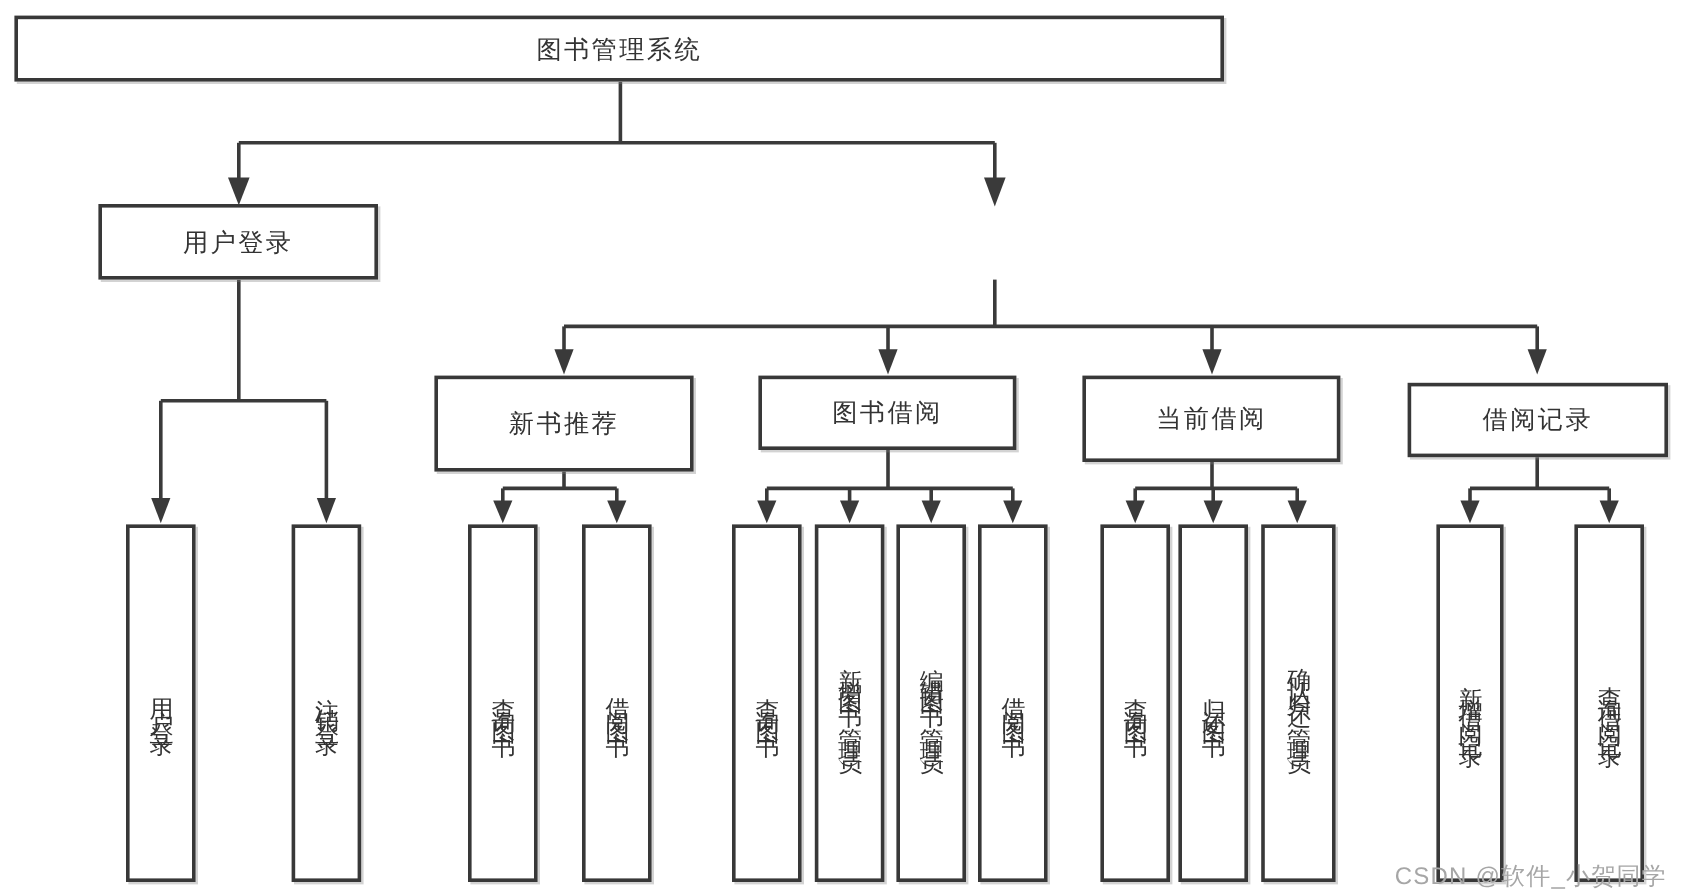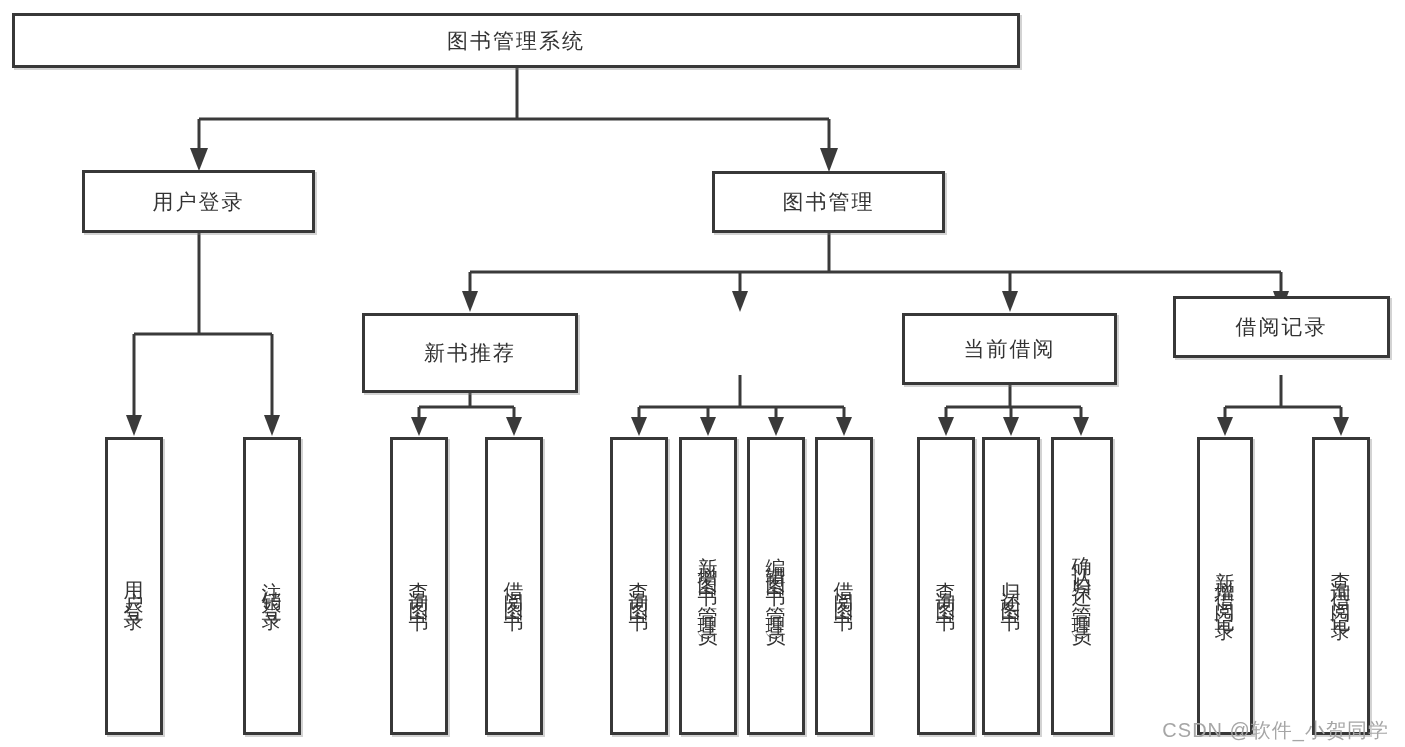--- a/index.html
+++ b/index.html
@@ -127,25 +127,25 @@
       <path d="M1225,407 V419"></path>
         <polygon points="1217,417 1233,417 1225,436"></polygon>
       <path d="M1341,407 V419"></path>
         <polygon points="1333,417 1349,417 1341,436"></polygon>
     </g>
   </svg>
 
   <div class="node h" style="left:12px;top:13px;width:1008px;height:55px">图书管理系统</div>
 
   <div class="node h" style="left:82px;top:170px;width:233px;height:63px">用户登录</div>
-  <div class="node h" style="left:712px;top:171px;width:233px;height:62px">图书管理</div>
 
   <div class="node h" style="left:362px;top:313px;width:216px;height:80px">新书推荐</div>
+  <div class="node h" style="left:632px;top:313px;width:215px;height:62px">图书借阅</div>
   <div class="node h" style="left:902px;top:313px;width:215px;height:72px">当前借阅</div>
-  <div class="node h" style="left:1173px;top:296px;width:217px;height:62px">借阅记录</div>
+  <div class="node h" style="left:1173px;top:319px;width:217px;height:62px">借阅记录</div>
 
   <div class="node v" style="left:105px;top:437px;width:58px;height:298px">用户登录</div>
   <div class="node v" style="left:243px;top:437px;width:58px;height:298px">注销登录</div>
 
   <div class="node v" style="left:390px;top:437px;width:58px;height:298px">查询图书</div>
   <div class="node v" style="left:485px;top:437px;width:58px;height:298px">借阅图书</div>
 
   <div class="node v" style="left:610px;top:437px;width:58px;height:298px">查询图书</div>
   <div class="node v" style="left:679px;top:437px;width:58px;height:298px">新增图书（管理员）</div>
   <div class="node v" style="left:747px;top:437px;width:58px;height:298px">编辑图书（管理员）</div>

